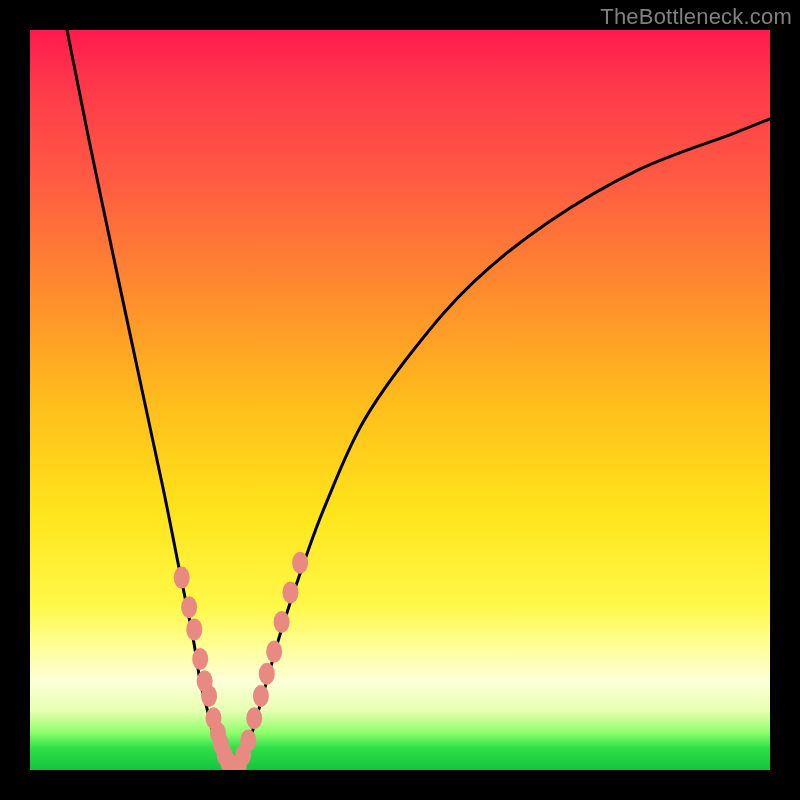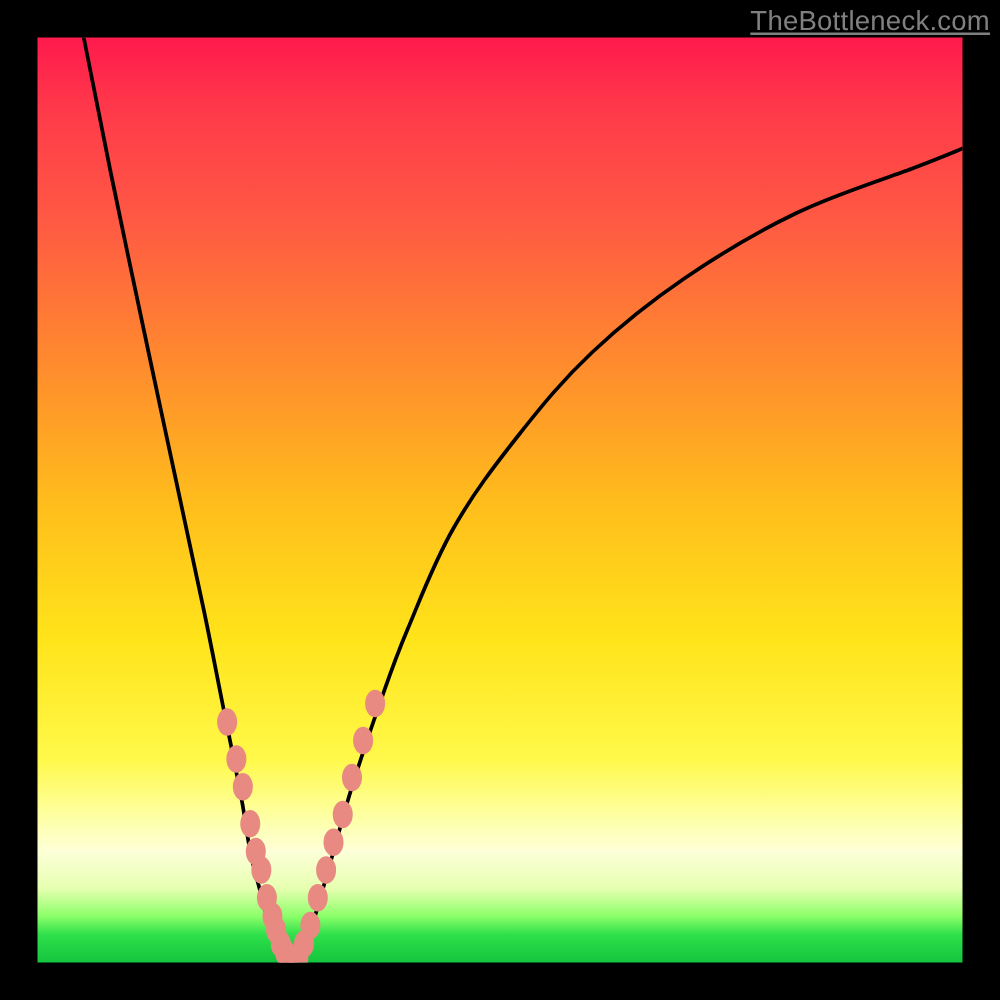--- a/index.html
+++ b/index.html
@@ -45,21 +45,20 @@
   }
   .watermark {
     position: absolute;
     top: 4px;
     right: 8px;
     color: #808080;
     font-size: 22px;
     font-weight: 500;
     letter-spacing: 0.2px;
     user-select: none;
-    text-decoration: underline;
   }
   svg.curves {
     position: absolute;
     top: 0;
     left: 0;
     width: 740px;
     height: 740px;
   }
 </style>
 </head>

